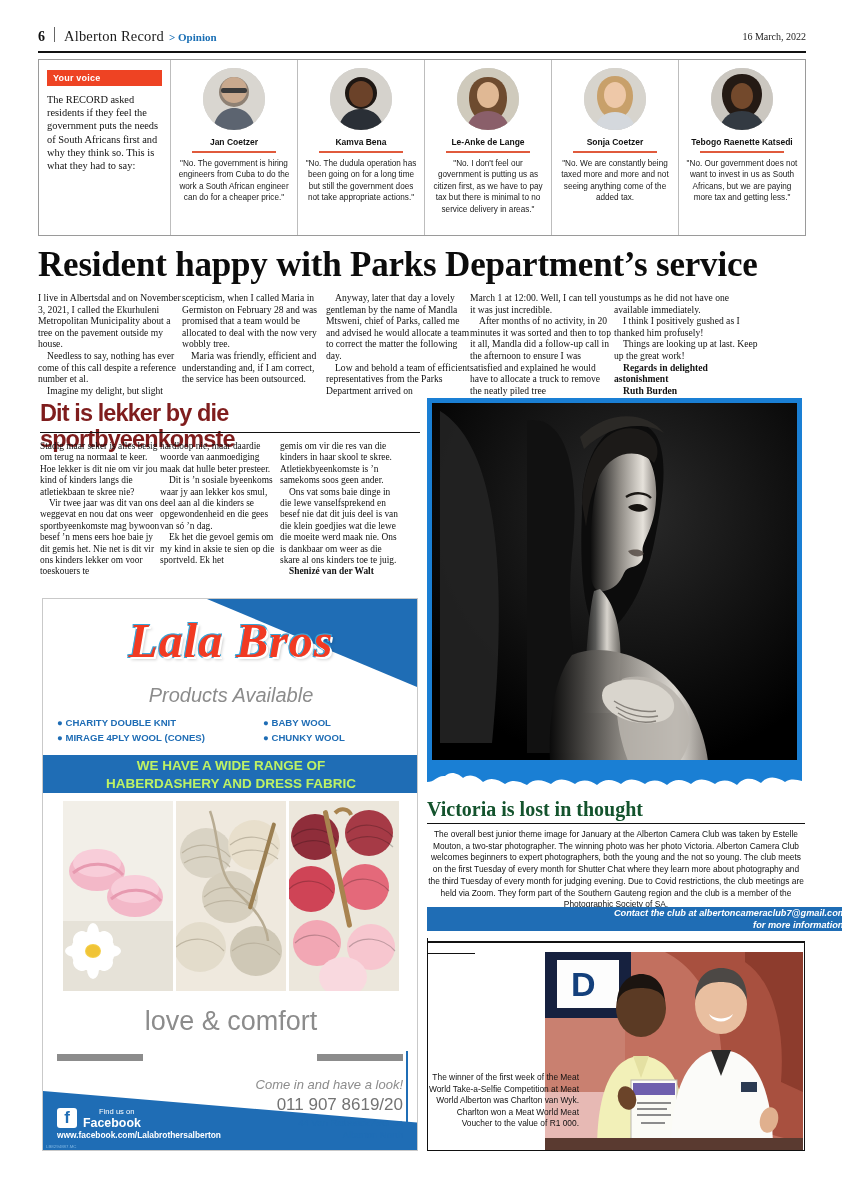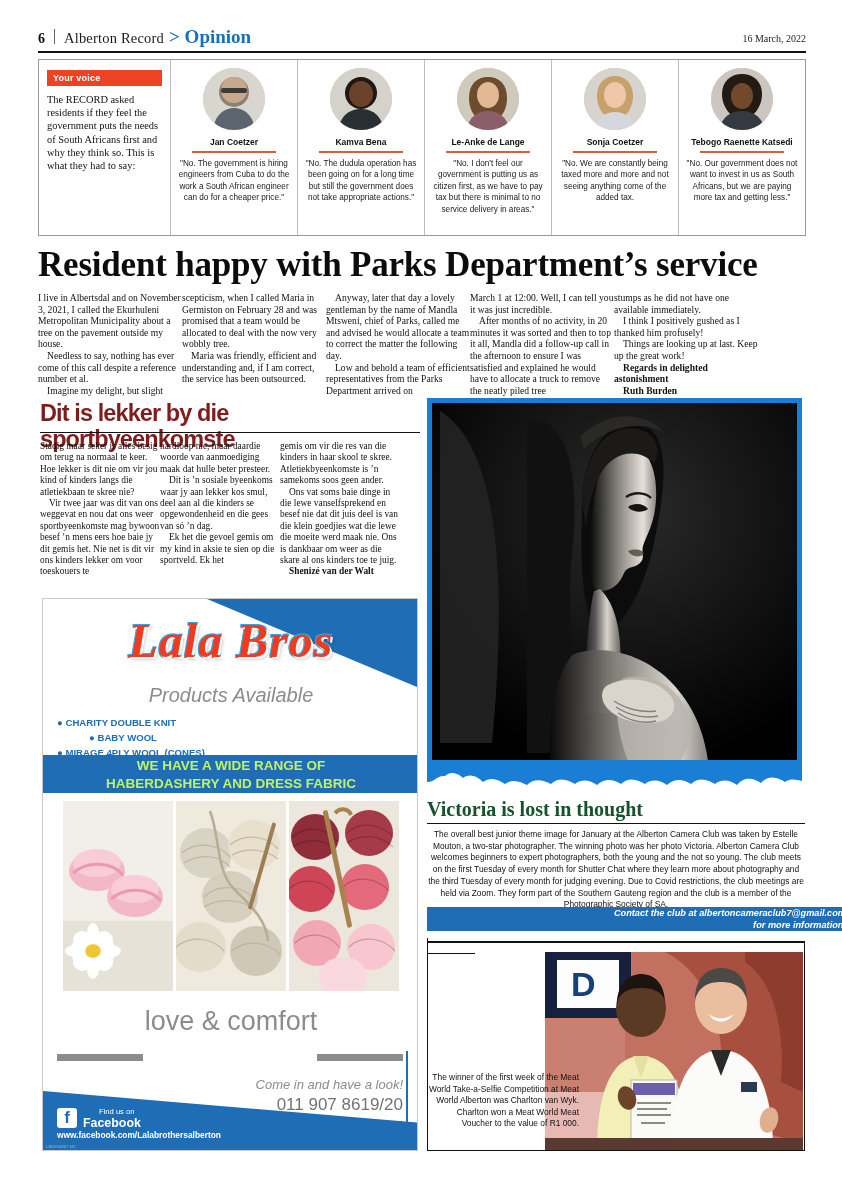--- a/index.html
+++ b/index.html
@@ -13,21 +13,21 @@
   .page { position: absolute; left: 0; top: 0; width: 842px; height: 1191px; background:#fff; }
 
   
   .masthead {
     position: absolute; left: 38px; top: 26px; width: 768px; height: 26px;
     display: flex; align-items: baseline;
   }
   .mh-pageno { font-weight: bold; font-size: 14px; color:#111; font-family:"Liberation Serif",serif; }
   .mh-divider { width:1px; height:15px; background:#666; margin: 0 9px; position:relative; top:1px; }
   .mh-title { font-size: 14.5px; color:#1b1b1b; letter-spacing:.2px; }
-  .mh-section { font-size: 19px; color:#1a6fb5; font-weight:bold; margin-left: 5px; }
+  .mh-section { font-size: 11px; color:#1a6fb5; font-weight:bold; margin-left: 5px; }
   .mh-date { margin-left:auto; font-size: 10px; color:#222; position:relative; top:-1px; }
   .mh-rule { position:absolute; left:38px; top:51px; width:768px; height:2px; background:#111; }
 
   
   .vox {
     position:absolute; left:38px; top:59px; width:768px; height:177px;
     border:1px solid #9a9a9a; background:#fff; display:flex;
   }
   .vox-intro { width:132px; padding:7px 8px 0 8px; border-right:1px solid #bdbdbd; }
   .vox-tag {
@@ -159,21 +159,20 @@
   }
   .ad-products {
     position:absolute; left:0; top:85px; width:376px; text-align:center;
     font-family:"Liberation Sans",sans-serif; font-size:20px; color:#8c8c8c; font-style:italic;
   }
   .ad-list {
     position:absolute; left:14px; top:116px; width:348px;
     display:flex; flex-wrap:wrap;
     font-family:"Liberation Sans",sans-serif; font-weight:bold; font-size:9.6px;
     color:#1f6db5;
-    flex-direction:column;
   }
   .ad-list span { width:50%; padding:1px 0; line-height:13px; }
   .ad-list span.right { text-align:left; padding-left:32px; }
   .ad-banner {
     position:absolute; left:0; top:156px; width:376px; height:38px;
     background:#1f6db5; color:#bef264;
     font-family:"Liberation Sans",sans-serif; font-weight:bold; font-size:13.5px;
     line-height:18px; text-align:center; padding-top:2px;
   }
   .ad-photos {

